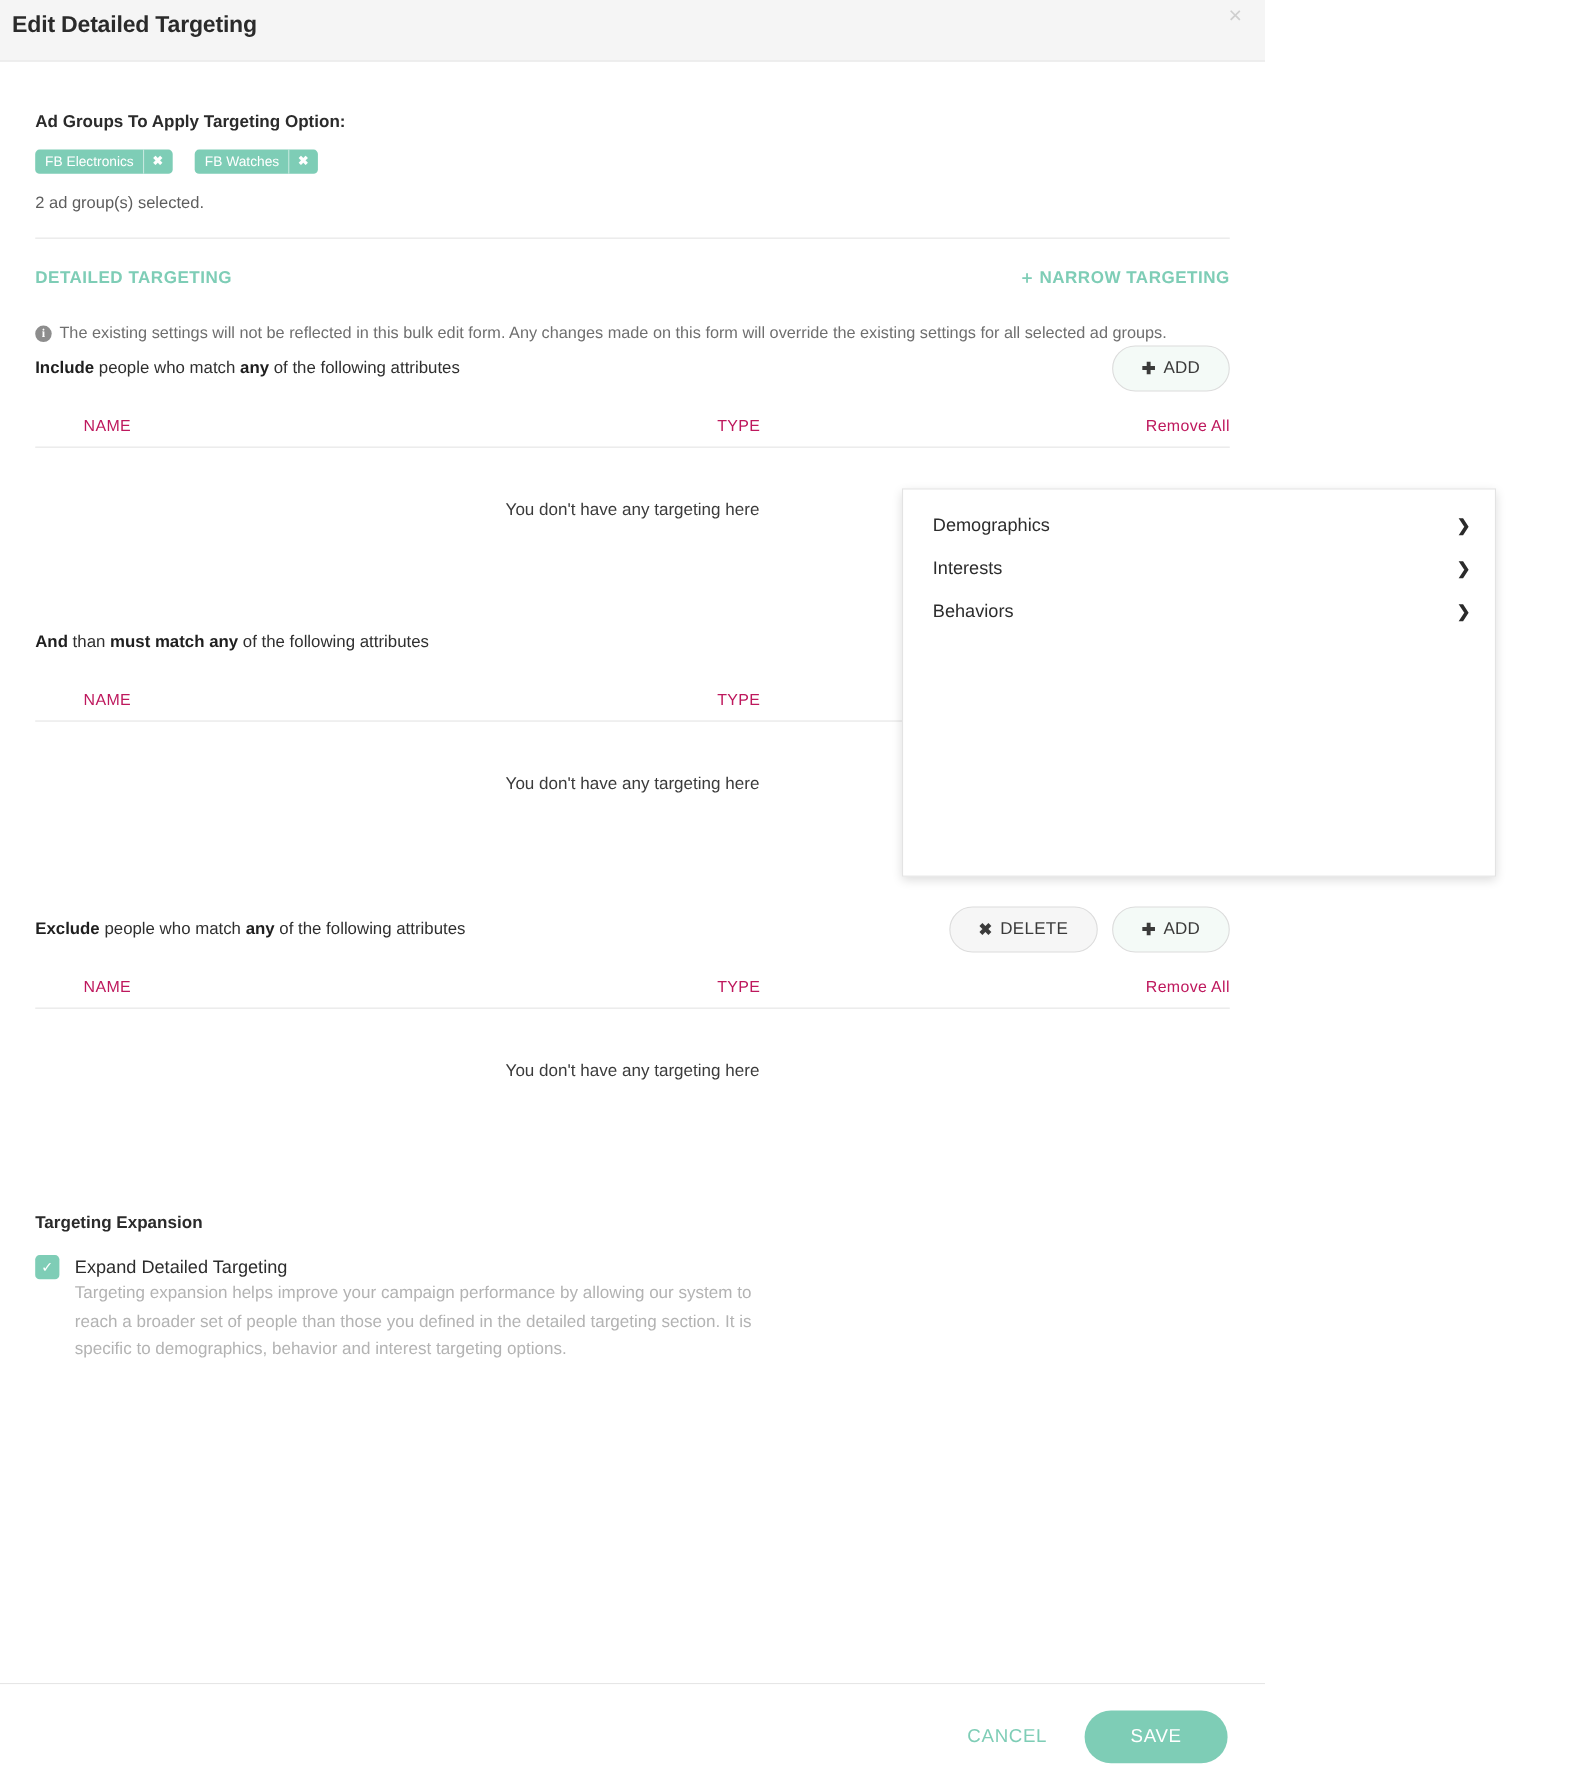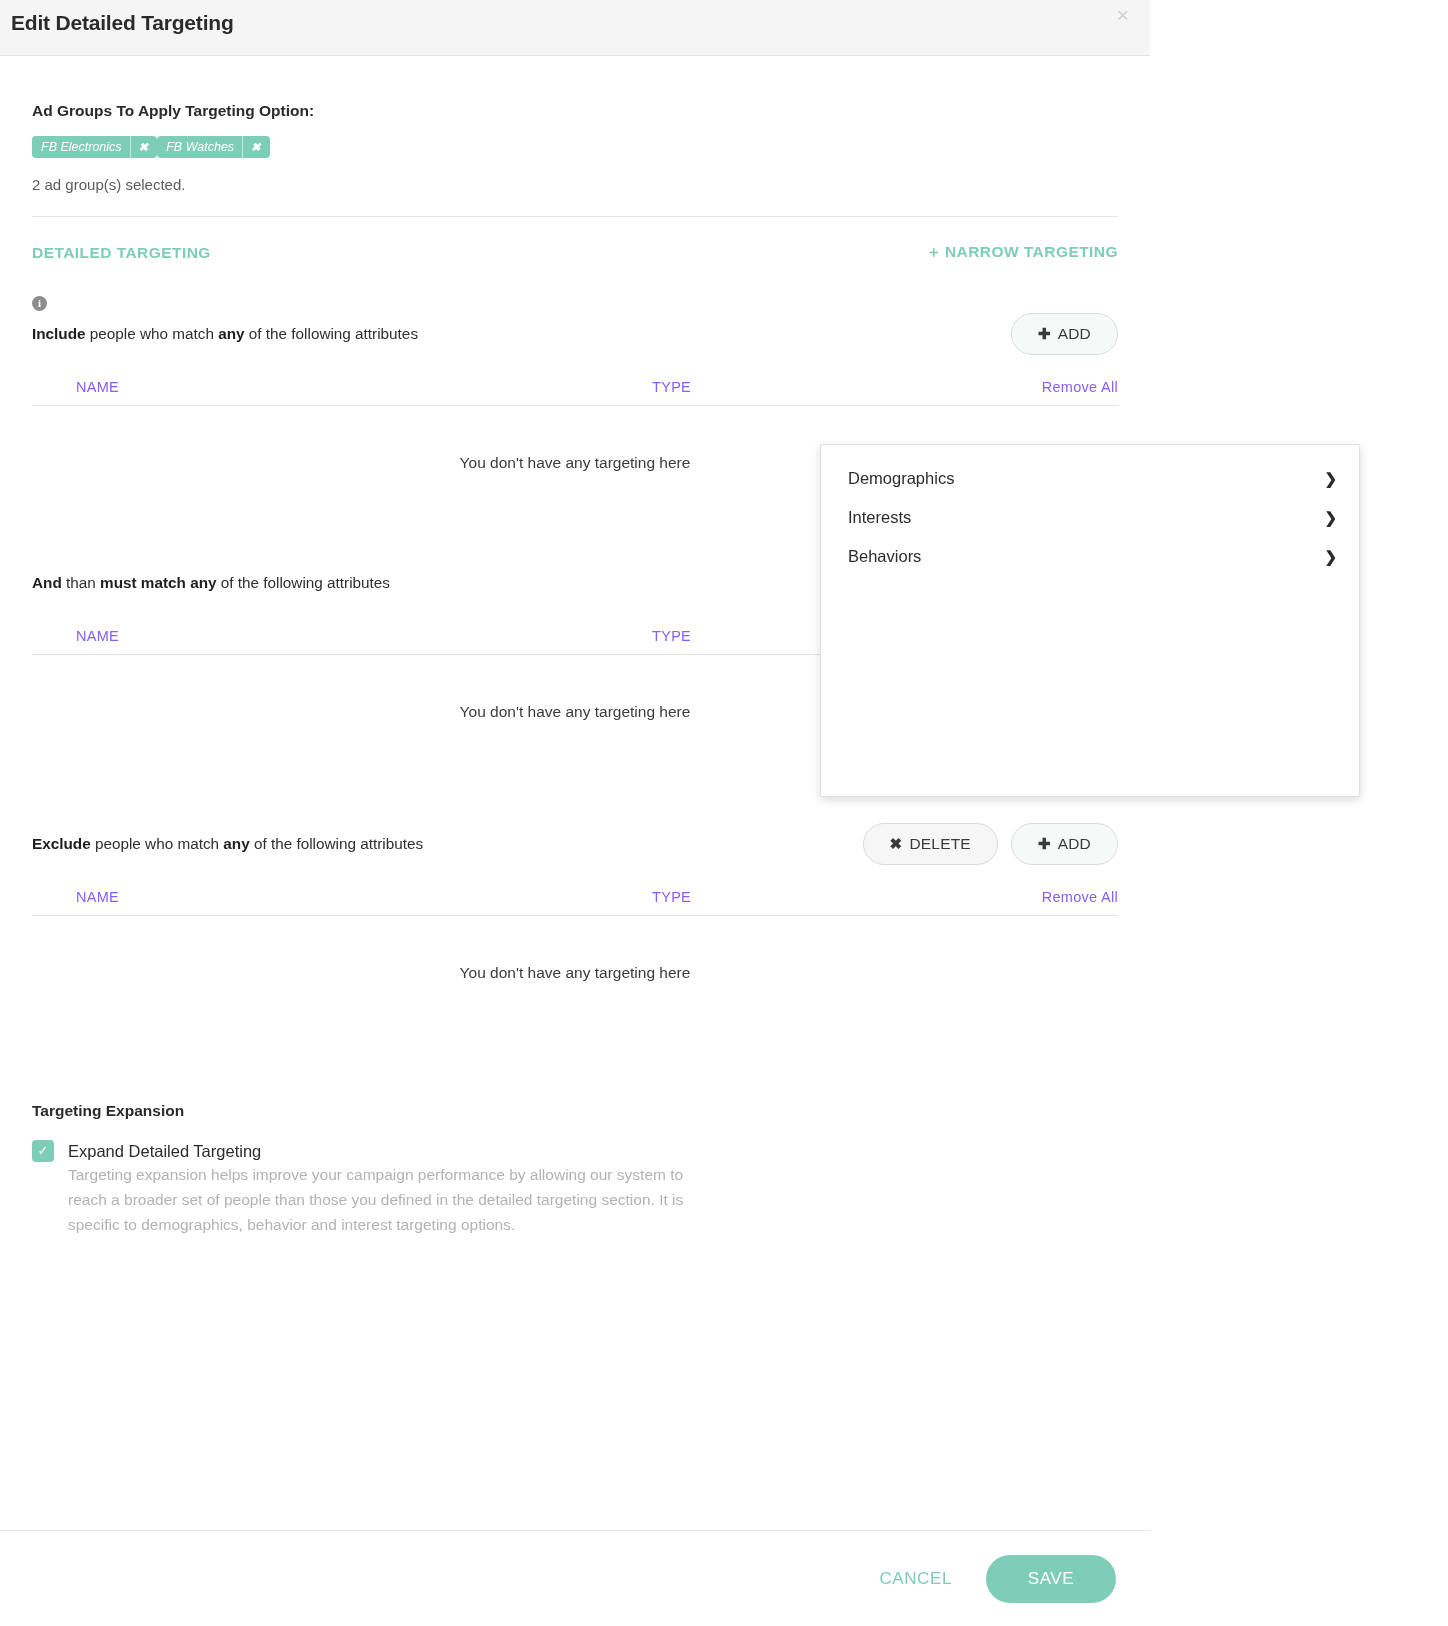--- a/index.html
+++ b/index.html
@@ -63,23 +63,22 @@
   .adgroup-label {
     margin-top: 46px;
     font-size: 15.5px;
     font-weight: bold;
     color: #2b2b2b;
   }
 
   .chips {
     margin-top: 16px;
     display: flex;
-    gap: 0;
+    gap: 20px;
     align-items: flex-start;
-    font-style: italic;
   }
   .chip {
     display: inline-flex;
     align-items: center;
     background: #7ecdb6;
     border-radius: 4px;
     height: 22px;
     color: #ffffff;
     font-size: 12.5px;
     overflow: hidden;
@@ -192,21 +191,21 @@
   .pill-btn .glyph { font-weight: bold; font-size: 15px; }
 
   
   .attr-table { margin-top: 22px; }
   .thead {
     display: flex;
     align-items: center;
     padding-bottom: 10px;
     border-bottom: 1px solid #e4e4e4;
     font-size: 14.5px;
-    color: #8b5cf6;
+    color: #be185d;
     letter-spacing: 0.3px;
   }
   .th-name  { width: 620px; padding-left: 44px; }
   .th-type  { flex: 1 1 auto; }
   .th-remove{ width: 150px; text-align: right; cursor: pointer; }
 
   .empty-row {
     height: 132px;
     display: flex;
     align-items: flex-start;
@@ -376,20 +375,21 @@
 
     <div class="section-head">
       <div class="section-title">DETAILED TARGETING</div>
       <div class="narrow-link">
         <span class="plus">＋</span><span>NARROW TARGETING</span>
       </div>
     </div>
 
     <div class="info-row">
       <span class="info-icon">i</span>
+      <span class="info-text">The existing settings will not be reflected in this bulk edit form. Any changes made on this form will override the existing settings for all selected ad groups.</span>
     </div>
 
     <div class="attr-block">
       <div class="attr-head">
         <div class="attr-phrase">
           <b>Include</b><span> people who match </span><b>any</b><span> of the following attributes</span>
         </div>
         <div class="btn-group">
           <button class="pill-btn">
             <span class="glyph">✚</span>

